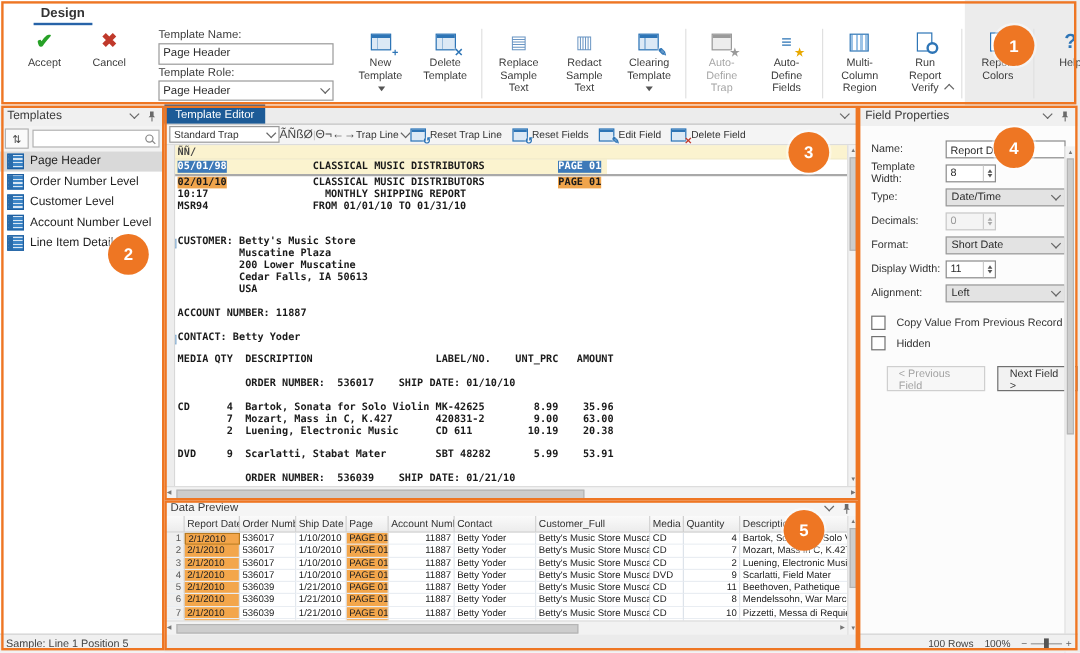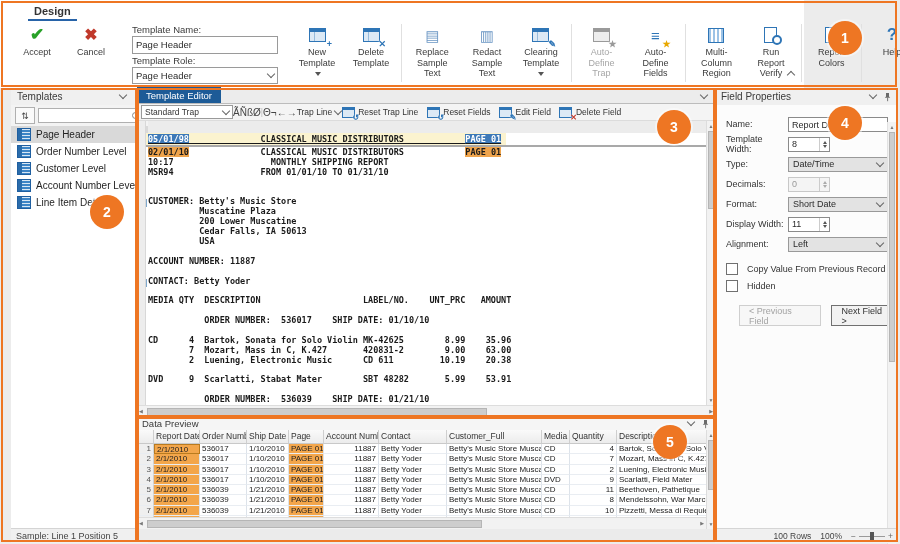--- a/index.html
+++ b/index.html
@@ -38,21 +38,21 @@
   .rgroup.fields label{font-size:9.5px;color:#3b3b3b;margin:1px 0 1px;}
   .rinput{width:138px;height:14px;border:1px solid #9a9a9a;background:#fff;font-size:9.5px;padding:1px 3px;line-height:13px;display:flex;justify-content:space-between;align-items:center;}
   .chev{display:inline-block;width:5px;height:5px;border-right:1px solid #666;border-bottom:1px solid #666;transform:rotate(45deg);margin-top:-3px;}
   .chev.up{transform:rotate(225deg);margin-top:2px;}
   .collapse-chev{position:absolute;right:10px;bottom:6px;}
   
   .phead{height:17px;display:flex;align-items:center;padding:0 6px;background:#f0f0f0;font-size:10px;color:#3a3a3a;}
   .phead .sp{flex:1;}
   .pin-ic{margin-left:7px;display:inline-flex;}
   
-  .lp{position:absolute;left:0;top:88;width:137px;height:455px;background:#f3f3f3;margin-left:11px;}
+  .lp{position:absolute;left:0;top:88;width:137px;height:455px;background:#f3f3f3;}
   .lp{top:88px;}
   .lp-search{display:flex;align-items:center;padding:2px 4px;gap:3px;}
   .sort-btn{width:18px;height:15px;border:1px solid #b0b0b0;background:#fafafa;font-size:9px;display:flex;align-items:center;justify-content:center;color:#444;}
   .search-box{flex:1;height:13px;border:1px solid #b0b0b0;background:#fff;display:flex;align-items:center;justify-content:flex-end;padding:0 3px;}
   .mag2{width:5px;height:5px;border:1px solid #888;border-radius:50%;position:relative;margin-right:1px;}
   .mag2::after{content:'';position:absolute;width:4px;height:1px;background:#888;transform:rotate(45deg);right:-3px;bottom:-1px;}
   .lp-list{position:absolute;left:0;top:38px;bottom:15px;width:137px;background:#fff;overflow:hidden;}
   .titem{display:flex;align-items:center;height:17px;padding-left:6px;gap:5px;font-size:10px;color:#1f1f1f;}
   .titem.sel{background:#d9d9d9;}
   .tpl-ico{width:12px;height:11px;border:1px solid #1f5fa0;background-color:#3d85c6;background-image:linear-gradient(90deg,#2a6cab 0 4px,rgba(0,0,0,0) 4px),repeating-linear-gradient(#ffffffcc 0 1px,rgba(0,0,0,0) 1px 3px);}
@@ -66,21 +66,21 @@
   .trap-select{width:84px;height:12px;border:1px solid #9a9a9a;background:#fff;display:flex;align-items:center;justify-content:space-between;padding:0 3px;font-size:8.5px;}
   .tchar{font-size:10px;color:#444;}
   .tsep{color:#bbb;}
   .tb-btn{display:flex;align-items:center;gap:3px;color:#333;}
   .mtbl{position:relative;width:11px;height:9px;border:1px solid #2e75b6;background-color:#dce9f5;background-image:linear-gradient(#2e75b6 0 2px,rgba(0,0,0,0) 2px);}
   .mbdg{position:absolute;right:-4px;bottom:-4px;font-style:normal;font-weight:bold;font-size:8px;color:#2e75b6;text-shadow:0 0 2px #fff;}
   .mbdg.red{color:#c0392b;}
   .ed-gutter{position:absolute;left:137px;top:121px;width:9px;height:284px;background:#ededed;border-right:1px solid #d8d8d8;box-sizing:border-box;}
   .mono{font-family:"DejaVu Sans Mono",monospace;font-size:8.5px;font-weight:600;white-space:pre;}
   .ed-trap{position:absolute;left:146px;top:121px;width:560px;height:12px;background:#fbf3cf;border-bottom:1px solid #efe9c8;box-sizing:border-box;color:#444;padding:1px 0 0 2px;}
-  .ed-sample{position:absolute;left:146px;top:133px;width:560px;height:14px;background:linear-gradient(90deg,#fbf3cf 0 360px,#ffffff 360px);border-bottom:2px solid #a9a9a9;box-sizing:border-box;padding:1px 0 0 2px;color:#1a1a1a;text-decoration:underline;}
+  .ed-sample{position:absolute;left:146px;top:133px;width:560px;height:14px;background:linear-gradient(90deg,#fbf3cf 0 360px,#ffffff 360px);border-bottom:2px solid #a9a9a9;box-sizing:border-box;padding:1px 0 0 2px;color:#1a1a1a;}
   .ed-report{position:absolute;left:146px;top:147px;width:560px;height:258px;background:#fff;overflow:hidden;padding:1px 0 0 2px;box-sizing:border-box;}
   .rline{position:relative;height:9.9px;line-height:9.9px;color:#1a1a1a;}
   .sg-sel{background:#3d79b8;color:#fff;}
   .sg-hl{background:#efa44c;color:#1a1a1a;}
   .mk-sq{position:absolute;left:-9px;top:2px;width:6px;height:6px;background:#cfe0f0;border:1px solid #7da7cc;}
   .vscroll{position:absolute;background:#f2f2f2;border-left:1px solid #ddd;box-sizing:border-box;}
   .vscroll .arr{position:absolute;left:1px;width:6px;text-align:center;font-size:5px;color:#777;}
   .vscroll .thumb{position:absolute;left:1px;width:6px;background:#cdcdcd;border:1px solid #b5b5b5;box-sizing:border-box;}
   .hscroll{position:absolute;background:#f2f2f2;border-top:1px solid #ddd;box-sizing:border-box;}
   .hscroll .arr{position:absolute;top:1px;height:9px;line-height:9px;font-size:5px;color:#777;}
@@ -353,20 +353,21 @@
         <span class="tb-btn">
           <span class="ico" style="width: 14px; height: 11px;">
             <span class="mtbl"></span>
             <i class="mbdg red">✕</i>
           </span>
           <span>Delete Field</span>
         </span>
       </span>
   </div>
   <div class="ed-gutter"></div>
+  <div class="ed-trap mono">ÑÑ/</div>
   <div class="ed-sample mono"><span class="sg-sel">05/01/98</span><span>              CLASSICAL MUSIC DISTRIBUTORS            </span><span class="sg-sel">PAGE 01</span></div>
   <div class="ed-report mono"><div class="rline"><span class="rtxt"><span class="sg-hl">02/01/10</span><span>              CLASSICAL MUSIC DISTRIBUTORS            </span><span class="sg-hl">PAGE 01</span></span></div><div class="rline"><span class="rtxt">10:17                   MONTHLY SHIPPING REPORT</span></div><div class="rline"><span class="rtxt">MSR94                 FROM 01/01/10 TO 01/31/10</span></div><div class="rline"><span class="rtxt"> </span></div><div class="rline"><span class="rtxt"> </span></div><div class="rline"><span class="mk-sq"></span><span class="rtxt">CUSTOMER: Betty's Music Store</span></div><div class="rline"><span class="rtxt">          Muscatine Plaza</span></div><div class="rline"><span class="rtxt">          200 Lower Muscatine</span></div><div class="rline"><span class="rtxt">          Cedar Falls, IA 50613</span></div><div class="rline"><span class="rtxt">          USA</span></div><div class="rline"><span class="rtxt"> </span></div><div class="rline"><span class="rtxt">ACCOUNT NUMBER: 11887</span></div><div class="rline"><span class="rtxt"> </span></div><div class="rline"><span class="mk-sq"></span><span class="rtxt">CONTACT: Betty Yoder</span></div><div class="rline"><span class="rtxt"> </span></div><div class="rline"><span class="rtxt">MEDIA QTY  DESCRIPTION                    LABEL/NO.    UNT_PRC   AMOUNT</span></div><div class="rline"><span class="rtxt"> </span></div><div class="rline"><span class="rtxt">           ORDER NUMBER:  536017    SHIP DATE: 01/10/10</span></div><div class="rline"><span class="rtxt"> </span></div><div class="rline"><span class="rtxt">CD      4  Bartok, Sonata for Solo Violin MK-42625        8.99    35.96</span></div><div class="rline"><span class="rtxt">        7  Mozart, Mass in C, K.427       420831-2        9.00    63.00</span></div><div class="rline"><span class="rtxt">        2  Luening, Electronic Music      CD 611         10.19    20.38</span></div><div class="rline"><span class="rtxt"> </span></div><div class="rline"><span class="rtxt">DVD     9  Scarlatti, Stabat Mater        SBT 48282       5.99    53.91</span></div><div class="rline"><span class="rtxt"> </span></div><div class="rline"><span class="rtxt">           ORDER NUMBER:  536039    SHIP DATE: 01/21/10</span></div></div>
   <div class="vscroll ed-vscroll">
     <span class="arr" style="top:2px;">▲</span>
     <span class="thumb" style="top:10px;height:78px;"></span>
     <span class="arr" style="bottom:2px;">▼</span>
   </div>
   <div class="hscroll ed-hscroll">
     <span class="arr" style="left:2px;">◀</span>
     <span class="thumb" style="left:10px;width:340px;"></span>

